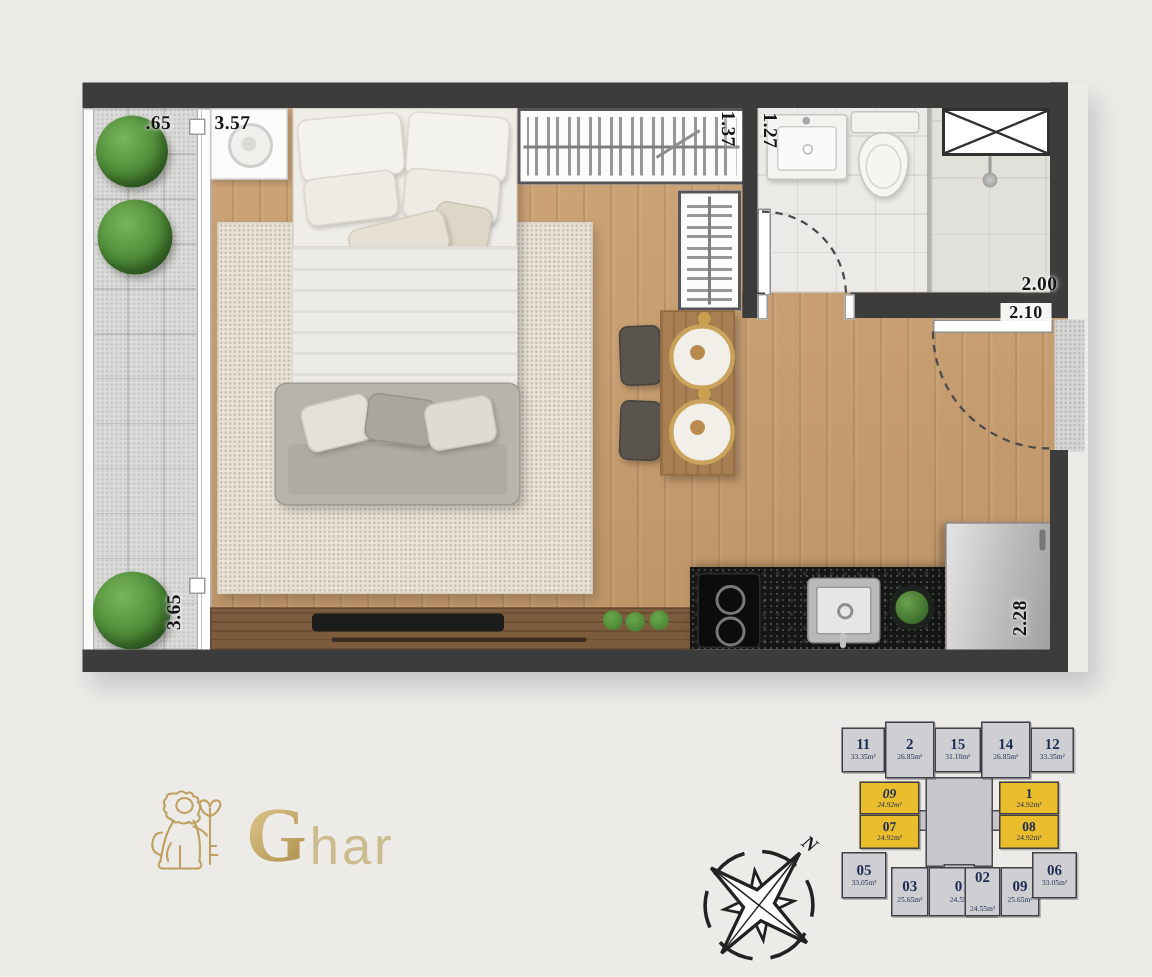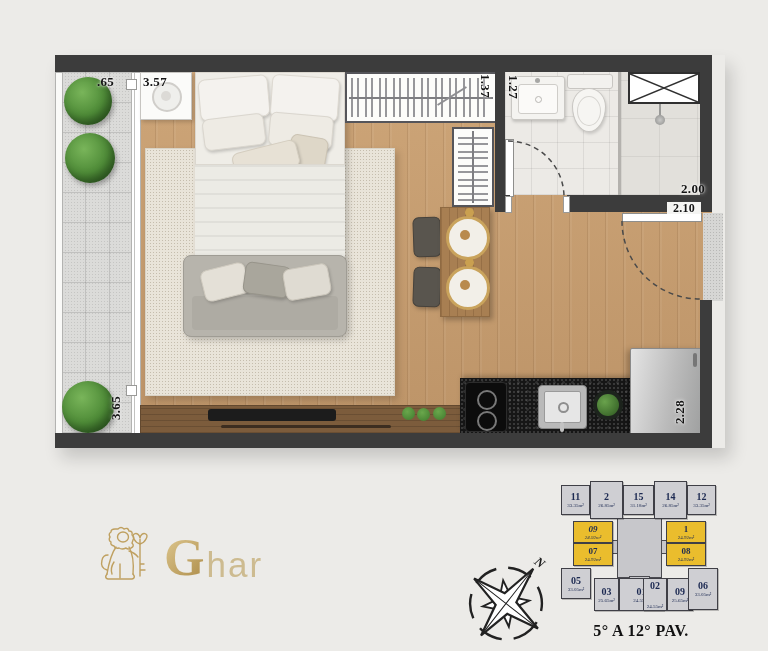--- a/index.html
+++ b/index.html
@@ -302,20 +302,19 @@
         <span class="area">24.55m²</span>
       </div>
     <div class="kp-unit" style="left:85px;top:100px;width:24px;height:33px;gap:12px;">
         <span class="num">02</span>
         <span class="area">24.55m²</span>
       </div>
     <div class="kp-unit" style="left:109px;top:100px;width:26px;height:33px;">
         <span class="num">09</span>
         <span class="area">25.65m²</span>
       </div>
-    <div class="kp-unit" style="left:130px;top:90px;width:30px;height:42px;">
+    <div class="kp-unit" style="left:130px;top:90px;width:30px;height:31px;">
         <span class="num">06</span>
         <span class="area">33.05m²</span>
       </div>
   </div>
-  <div class="kp-caption" style="left:556px;top:622px;width:170px;">5° A 12° PAV.</div>
 
 </div>
 
 </body></html>

